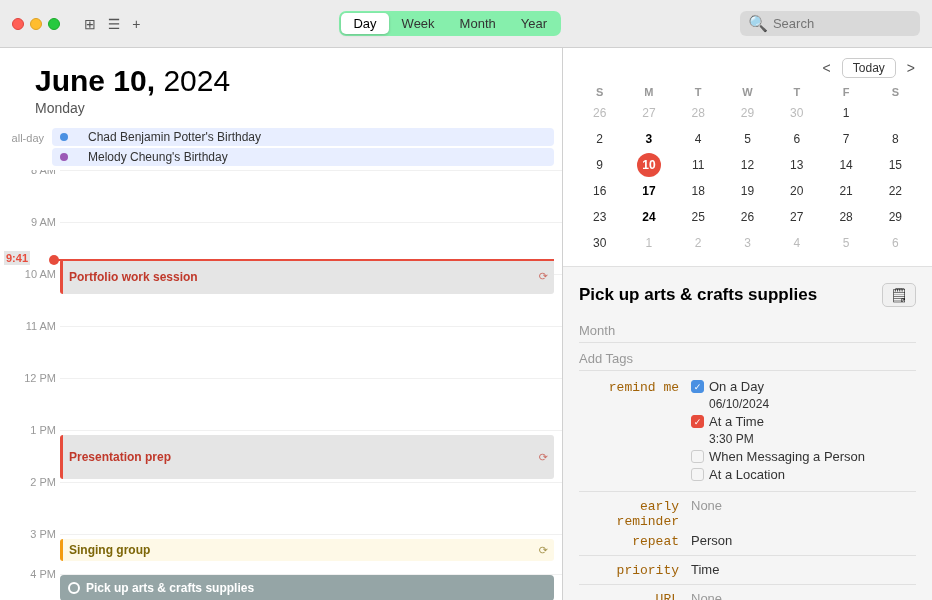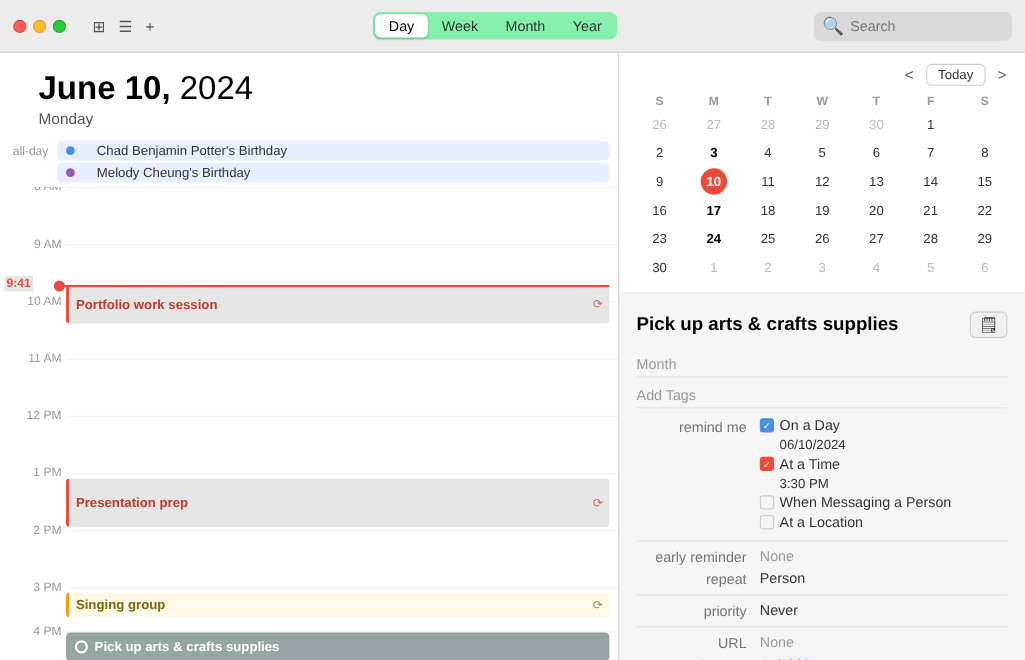--- a/index.html
+++ b/index.html
@@ -264,26 +264,27 @@
       border-bottom: 1px solid #e0e0e0;
       margin-bottom: 8px;
     }
     .detail-row {
       display: flex;
       align-items: flex-start;
       margin-bottom: 4px;
       font-size: 13px;
     }
     .detail-row-label {
-      color: #737373;
+      color: #a16207;
       width: 100px;
       text-align: right;
       margin-right: 12px;
       flex-shrink: 0;
       padding-top: 1px;
+      font-family: Liberation Mono, monospace;
     }
     .detail-row-content {
       flex: 1;
       color: #333;
     }
     .checkbox-row {
       display: flex;
       align-items: center;
       gap: 5px;
       margin-bottom: 3px;
@@ -553,21 +554,21 @@
 
       <div class="detail-row">
         <div class="detail-row-label">repeat</div>
         <div class="detail-row-content">Person</div>
       </div>
 
       <hr class="detail-divider">
 
       <div class="detail-row">
         <div class="detail-row-label">priority</div>
-        <div class="detail-row-content">Never</div>
+        <div class="detail-row-content">Time</div>
       </div>
 
       <hr class="detail-divider">
 
       <div class="detail-row">
         <div class="detail-row-label">URL</div>
         <div class="detail-row-content detail-value-muted">None</div>
       </div>
 
       <div class="detail-row">

